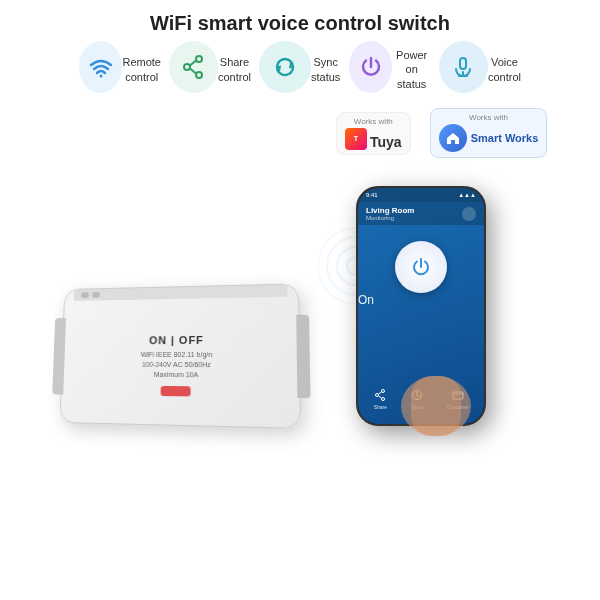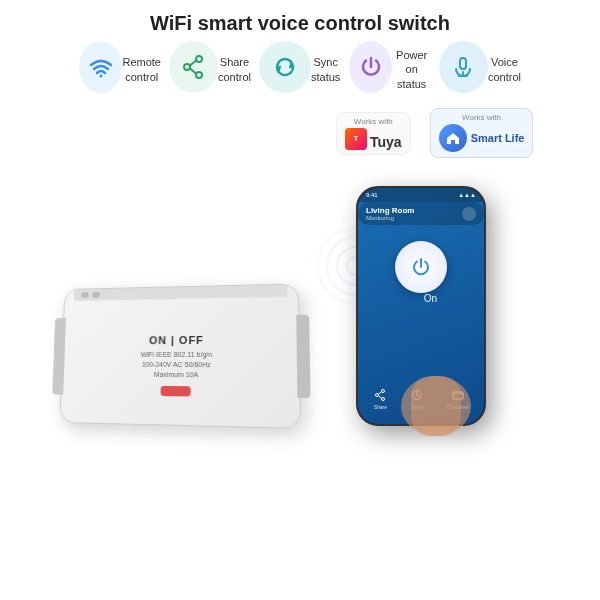--- a/index.html
+++ b/index.html
@@ -304,21 +304,20 @@
       font-size: 6px;
       color: #fff;
     }
 
     .phone-header {
       background: rgba(0,0,0,0.2);
       padding: 4px 8px;
       display: flex;
       justify-content: space-between;
       align-items: center;
-      border-radius: 10px;
     }
 
     .phone-header-title {
       font-size: 8px;
       color: #fff;
       font-weight: bold;
     }
 
     .phone-header-sub {
       font-size: 6px;
@@ -500,21 +499,21 @@
           </div>
         </div>
         <div class="badge-smartlife">
           <span class="badge-works-with">Works with</span>
           <div style="display:flex; align-items:center; gap:4px;">
             <div class="smartlife-icon">
               <svg width="16" height="16" viewBox="0 0 16 16">
                 <path d="M2 8 L8 3 L14 8 L14 14 L10 14 L10 10 L6 10 L6 14 L2 14 Z" fill="white"></path>
               </svg>
             </div>
-            <span class="smartlife-text">Smart Life</span>
+            <span class="smartlife-text">Smart Works</span>
           </div>
         </div>
       </div>
 
       <div class="phone-area">
 
         <div class="wifi-rings">
           <div class="wifi-ring" style="width:20px;height:20px;top:30px;left:30px;opacity:0.3;"></div>
           <div class="wifi-ring" style="width:40px;height:40px;top:20px;left:20px;opacity:0.25;"></div>
           <div class="wifi-ring" style="width:60px;height:60px;top:10px;left:10px;opacity:0.2;"></div>
@@ -535,21 +534,21 @@
               <div style="width:14px;height:14px;background:rgba(255,255,255,0.2);border-radius:50%;"></div>
             </div>
             <div class="phone-control-area">
               <div class="power-button-circle">
                 <svg width="22" height="22" viewBox="0 0 22 22">
                   <path d="M7 5.5 A7 7 0 1 0 15 5.5" stroke="#3a90e0" stroke-width="2" fill="none" stroke-linecap="round"></path>
                   <line x1="11" y1="3" x2="11" y2="11" stroke="#3a90e0" stroke-width="2" stroke-linecap="round"></line>
                 </svg>
               </div>
             </div>
-            <div style="text-align:center; color:rgba(255,255,255,0.9); font-size:10px; margin-top:-8px;padding-left:19px;">On</div>
+            <div style="color:rgba(255,255,255,0.9); font-size:12px; margin-top:-8px;">On</div>
             <div class="phone-bottom-bar">
               <div class="phone-bottom-icon">
                 <div class="phone-bottom-icon-shape">
                   <svg width="12" height="12" viewBox="0 0 12 12">
                       <circle cx="9" cy="2" r="1.5" stroke="white" stroke-width="1" fill="none"></circle>
                       <circle cx="3" cy="6" r="1.5" stroke="white" stroke-width="1" fill="none"></circle>
                       <circle cx="9" cy="10" r="1.5" stroke="white" stroke-width="1" fill="none"></circle>
                       <line x1="4.5" y1="5" x2="7.5" y2="3" stroke="white" stroke-width="1"></line>
                       <line x1="4.5" y1="7" x2="7.5" y2="9" stroke="white" stroke-width="1"></line>
                     </svg>

